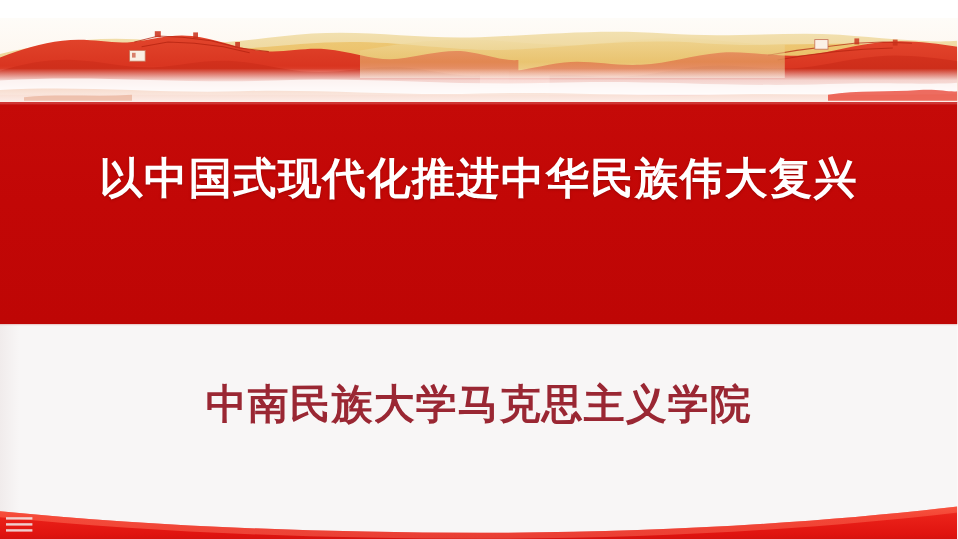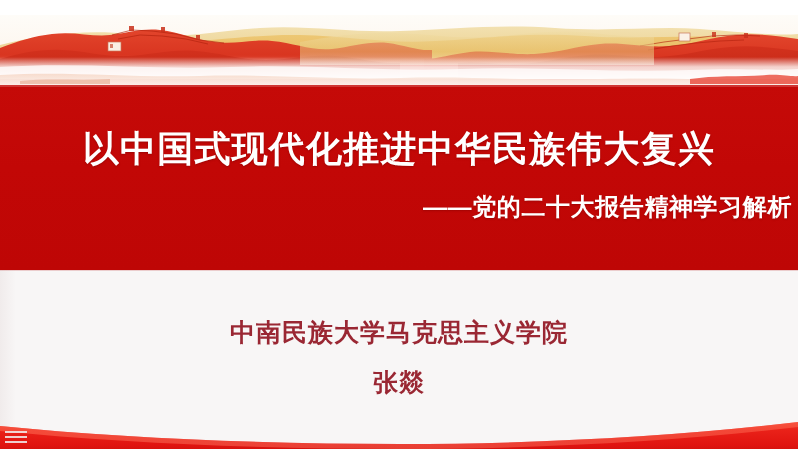--- a/index.html
+++ b/index.html
@@ -98,21 +98,21 @@
     background: rgba(190,60,60,0.22);
   }
 
   .affiliation {
     position: absolute;
     left: 0;
     top: 50px;
     width: 798px;
     text-align: center;
     color: #9a2733;
-    font-size: 25px;
+    font-size: 34px;
     font-weight: bold;
     letter-spacing: 1px;
     line-height: 1;
     white-space: nowrap;
   }
 
   .presenter {
     position: absolute;
     left: 0;
     top: 100px;
@@ -253,26 +253,24 @@
 
       <path d="M0,60 C 70,56 130,63 200,61 C 270,59 330,65 400,63 C 470,61 530,66 600,64
                C 660,62 730,66 798,63 L798,71 L0,71 Z" fill="url(#fgWash)" opacity="0.85"></path>
       <path d="M690,64 C 715,60 740,62 766,60 C 782,59 792,62 798,61 L798,69 L690,69 Z" fill="#e8483a" opacity="0.8"></path>
       <path d="M20,66 C 50,63 80,66 110,64 L110,69 L20,69 Z" fill="#e6a98e" opacity="0.6"></path>
     </svg>
   </div>
 
   <div class="title-band">
     <div class="main-title">以中国式现代化推进中华民族伟大复兴</div>
-    <div class="sub-title">——党的二十大报告精神学习解析</div>
   </div>
 
   <div class="content-area">
     <div class="affiliation">中南民族大学马克思主义学院</div>
-    <div class="presenter">张燚</div>
   </div>
 
   <div class="edge-sheen"></div>
 
   <div class="bottom-wave">
     <svg viewBox="0 0 798 64" preserveAspectRatio="none" aria-hidden="true">
       <defs>
         <linearGradient id="waveG" x1="0" y1="0" x2="0" y2="1">
           <stop offset="0%" stop-color="#f03a2a"></stop>
           <stop offset="18%" stop-color="#ea2219"></stop>

